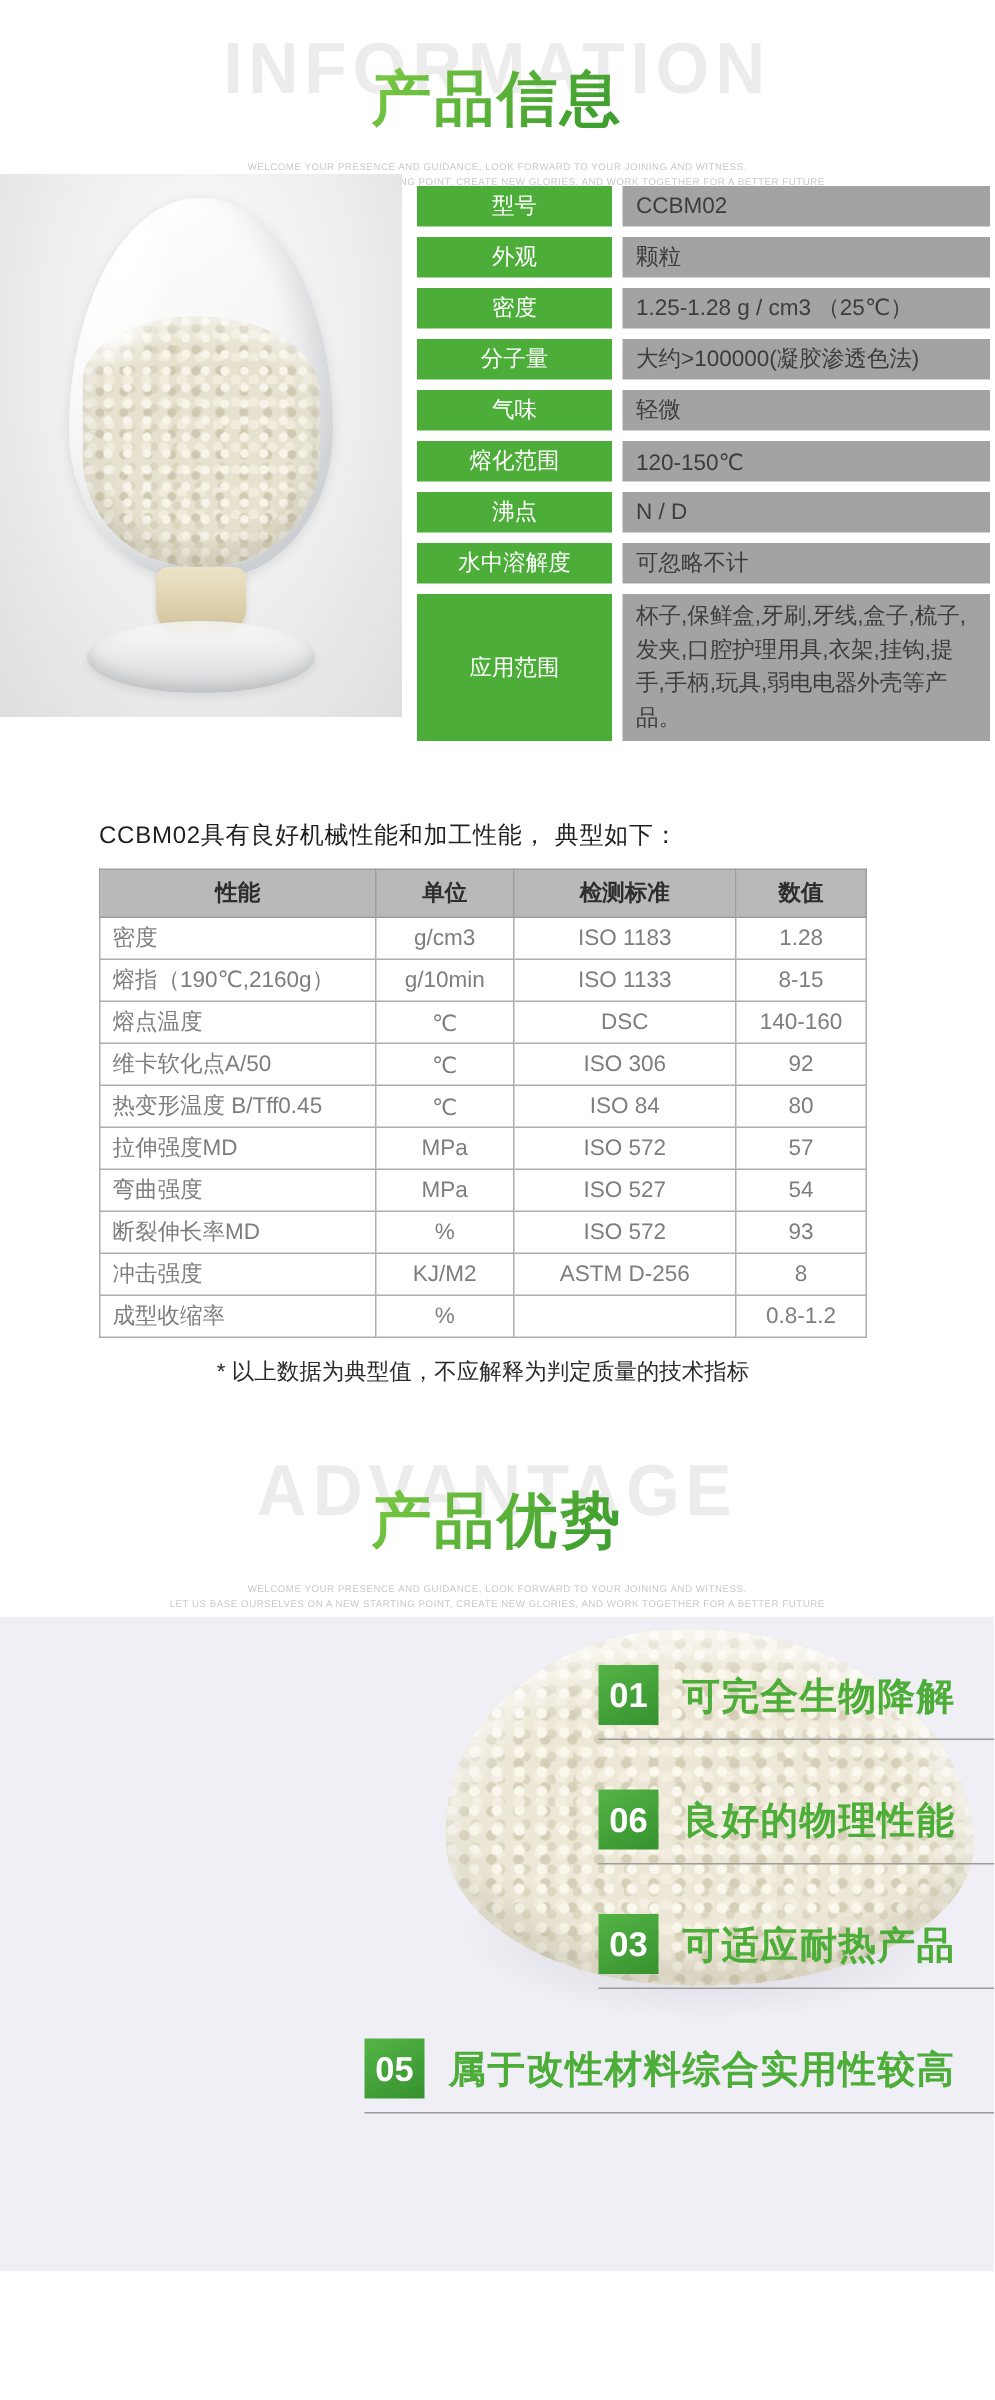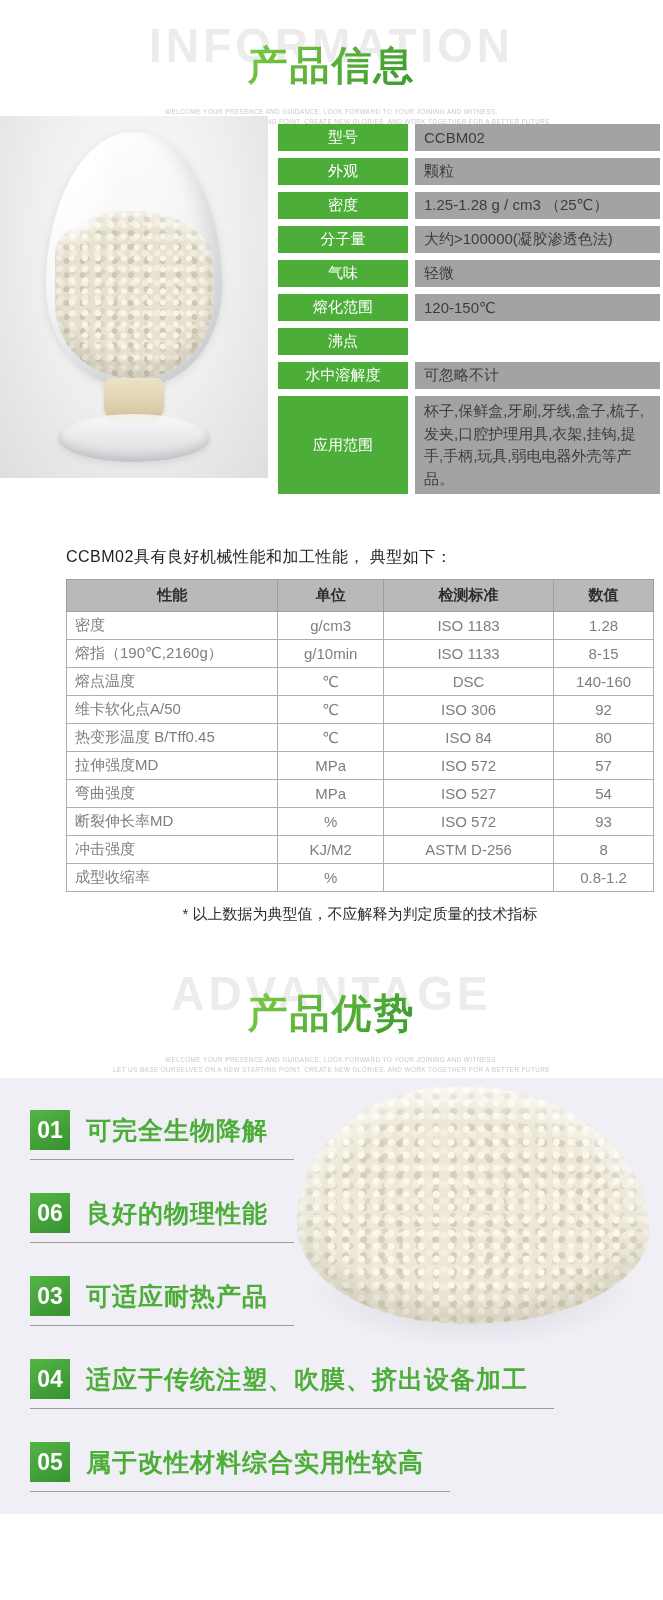--- a/index.html
+++ b/index.html
@@ -74,40 +74,40 @@
     background: var(--green); color: #fff; font-size: 15px;
     display: flex; align-items: center; justify-content: center; text-align: center;
   }
   .spec-value {
     flex: 1; margin-left: 7px; background: #a3a3a3; color: #3d3d3d;
     font-size: 15px; padding: 4px 9px; display: flex; align-items: center;
   }
   .spec-row.tall .spec-value { line-height: 1.5; }
 
   
-  .mech { width: 588px; margin: 46px 0 0 66px; }
+  .mech { width: 512px; margin: 46px 0 0 66px; }
   .mech-intro { font-size: 16px; color: #1f1f1f; margin-bottom: 11px; letter-spacing: .5px; }
   table.mech-table { width: 100%; border-collapse: collapse; }
   .mech-table th {
     background: #b9b9b9; color: #2e2e2e; font-size: 15px; font-weight: bold;
     border: 1px solid #9e9e9e; padding: 6px 4px; text-align: center;
   }
   .mech-table td {
     border: 1px solid #aeaeae; color: #7e7e7e; font-size: 15px;
     padding: 4px 8px; text-align: center; height: 21px; background: #fff;
   }
   .mech-table td:first-child { text-align: left; }
   .col-prop { width: 36%; } .col-unit { width: 18%; } .col-std { width: 29%; } .col-val { width: 17%; }
   .footnote { margin-top: 13px; text-align: center; font-size: 15px; color: #2b2b2b; }
 
   
   .adv-wrap { position: relative; margin-top: 24px; }
   .adv-sec {
     position: relative; margin-top: 18px; height: 436px;
-    background: #f0eff6; padding: 32px 0 0 30px; overflow: hidden;
+    background: #f0eff6; padding: 32px 0 0 30px; overflow: hidden; text-align: right;
   }
   .pile-shadow {
     position: absolute; right: 26px; top: 150px; width: 330px; height: 120px;
     background: radial-gradient(ellipse, rgba(150,148,160,.35) 0%, rgba(150,148,160,0) 70%);
     border-radius: 50%;
   }
   .pellet-pile {
     position: absolute; right: 14px; top: 8px; width: 352px; height: 238px;
     border-radius: 46% 54% 52% 48% / 58% 62% 40% 42%;
     background-color: #ece7d6;
@@ -181,20 +181,21 @@
     <div class="spec-value">轻微</div>
   </div>
 
   <div class="spec-row">
     <div class="spec-label">熔化范围</div>
     <div class="spec-value">120-150℃</div>
   </div>
 
   <div class="spec-row">
     <div class="spec-label">沸点</div>
+    <div class="spec-value">N / D</div>
   </div>
 
   <div class="spec-row">
     <div class="spec-label">水中溶解度</div>
     <div class="spec-value">可忽略不计</div>
   </div>
 
   <div class="spec-row tall">
     <div class="spec-label">应用范围</div>
     <div class="spec-value">杯子,保鲜盒,牙刷,牙线,盒子,梳子,发夹,口腔护理用具,衣架,挂钩,提手,手柄,玩具,弱电电器外壳等产品。</div>
@@ -322,26 +323,20 @@
     </div>
   </div>
 
   <div class="adv-row">
     <div class="adv-item">
       <div class="adv-badge">03</div>
       <div class="adv-text">可适应耐热产品</div>
     </div>
   </div>
 
-  <div class="adv-row">
-    <div class="adv-item">
-      <div class="adv-badge">04</div>
-      <div class="adv-text">适应于传统注塑、吹膜、挤出设备加工</div>
-    </div>
-  </div>
 
   <div class="adv-row">
     <div class="adv-item">
       <div class="adv-badge">05</div>
       <div class="adv-text">属于改性材料综合实用性较高</div>
     </div>
   </div>
 </div>
     </div>
   </div>

